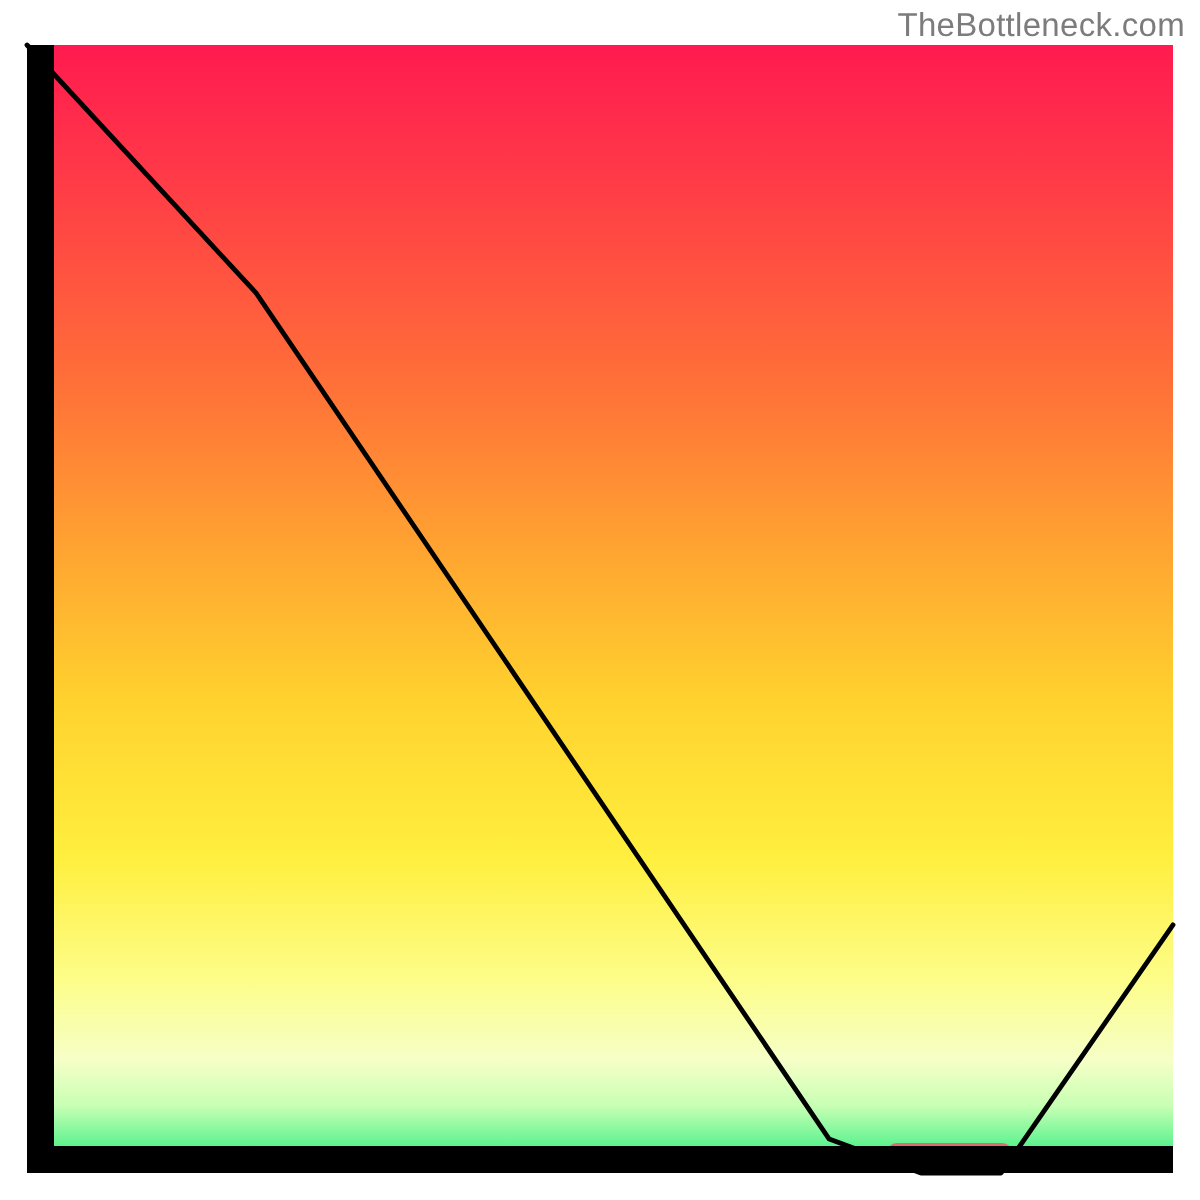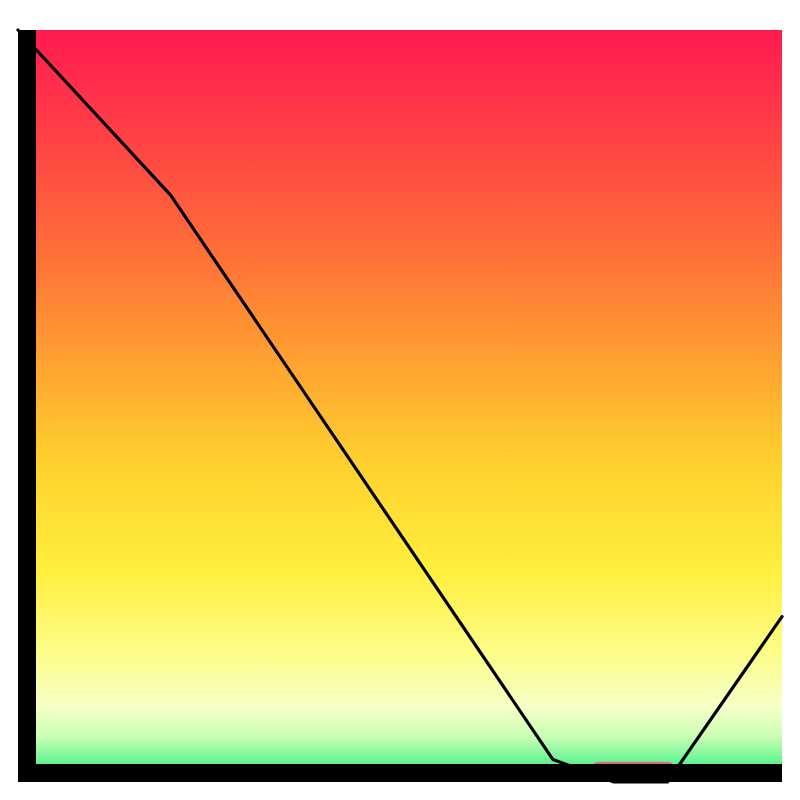--- a/index.html
+++ b/index.html
@@ -71,20 +71,21 @@
     position: absolute;
     height: 14px;
     border-radius: 8px;
     background: #e06a6f;
   }
 </style>
 </head>
 <body>
 
 <div class="chart-wrap">
+  <div class="attribution">TheBottleneck.com</div>
 
   <div class="plot-frame">
     <div class="gradient-bg"></div>
 
     <svg class="curve" viewBox="0 0 764 752" preserveAspectRatio="none">
       <path d="M0.0 0.0 L152.8 165.4 L534.8 729.4 L595.9 752.0 L649.4 752.0 L764.0 586.6"></path>
     </svg>
 
     <div class="marker" style="left: 573px; width: 84.04px; top: 732px;"></div>
 

